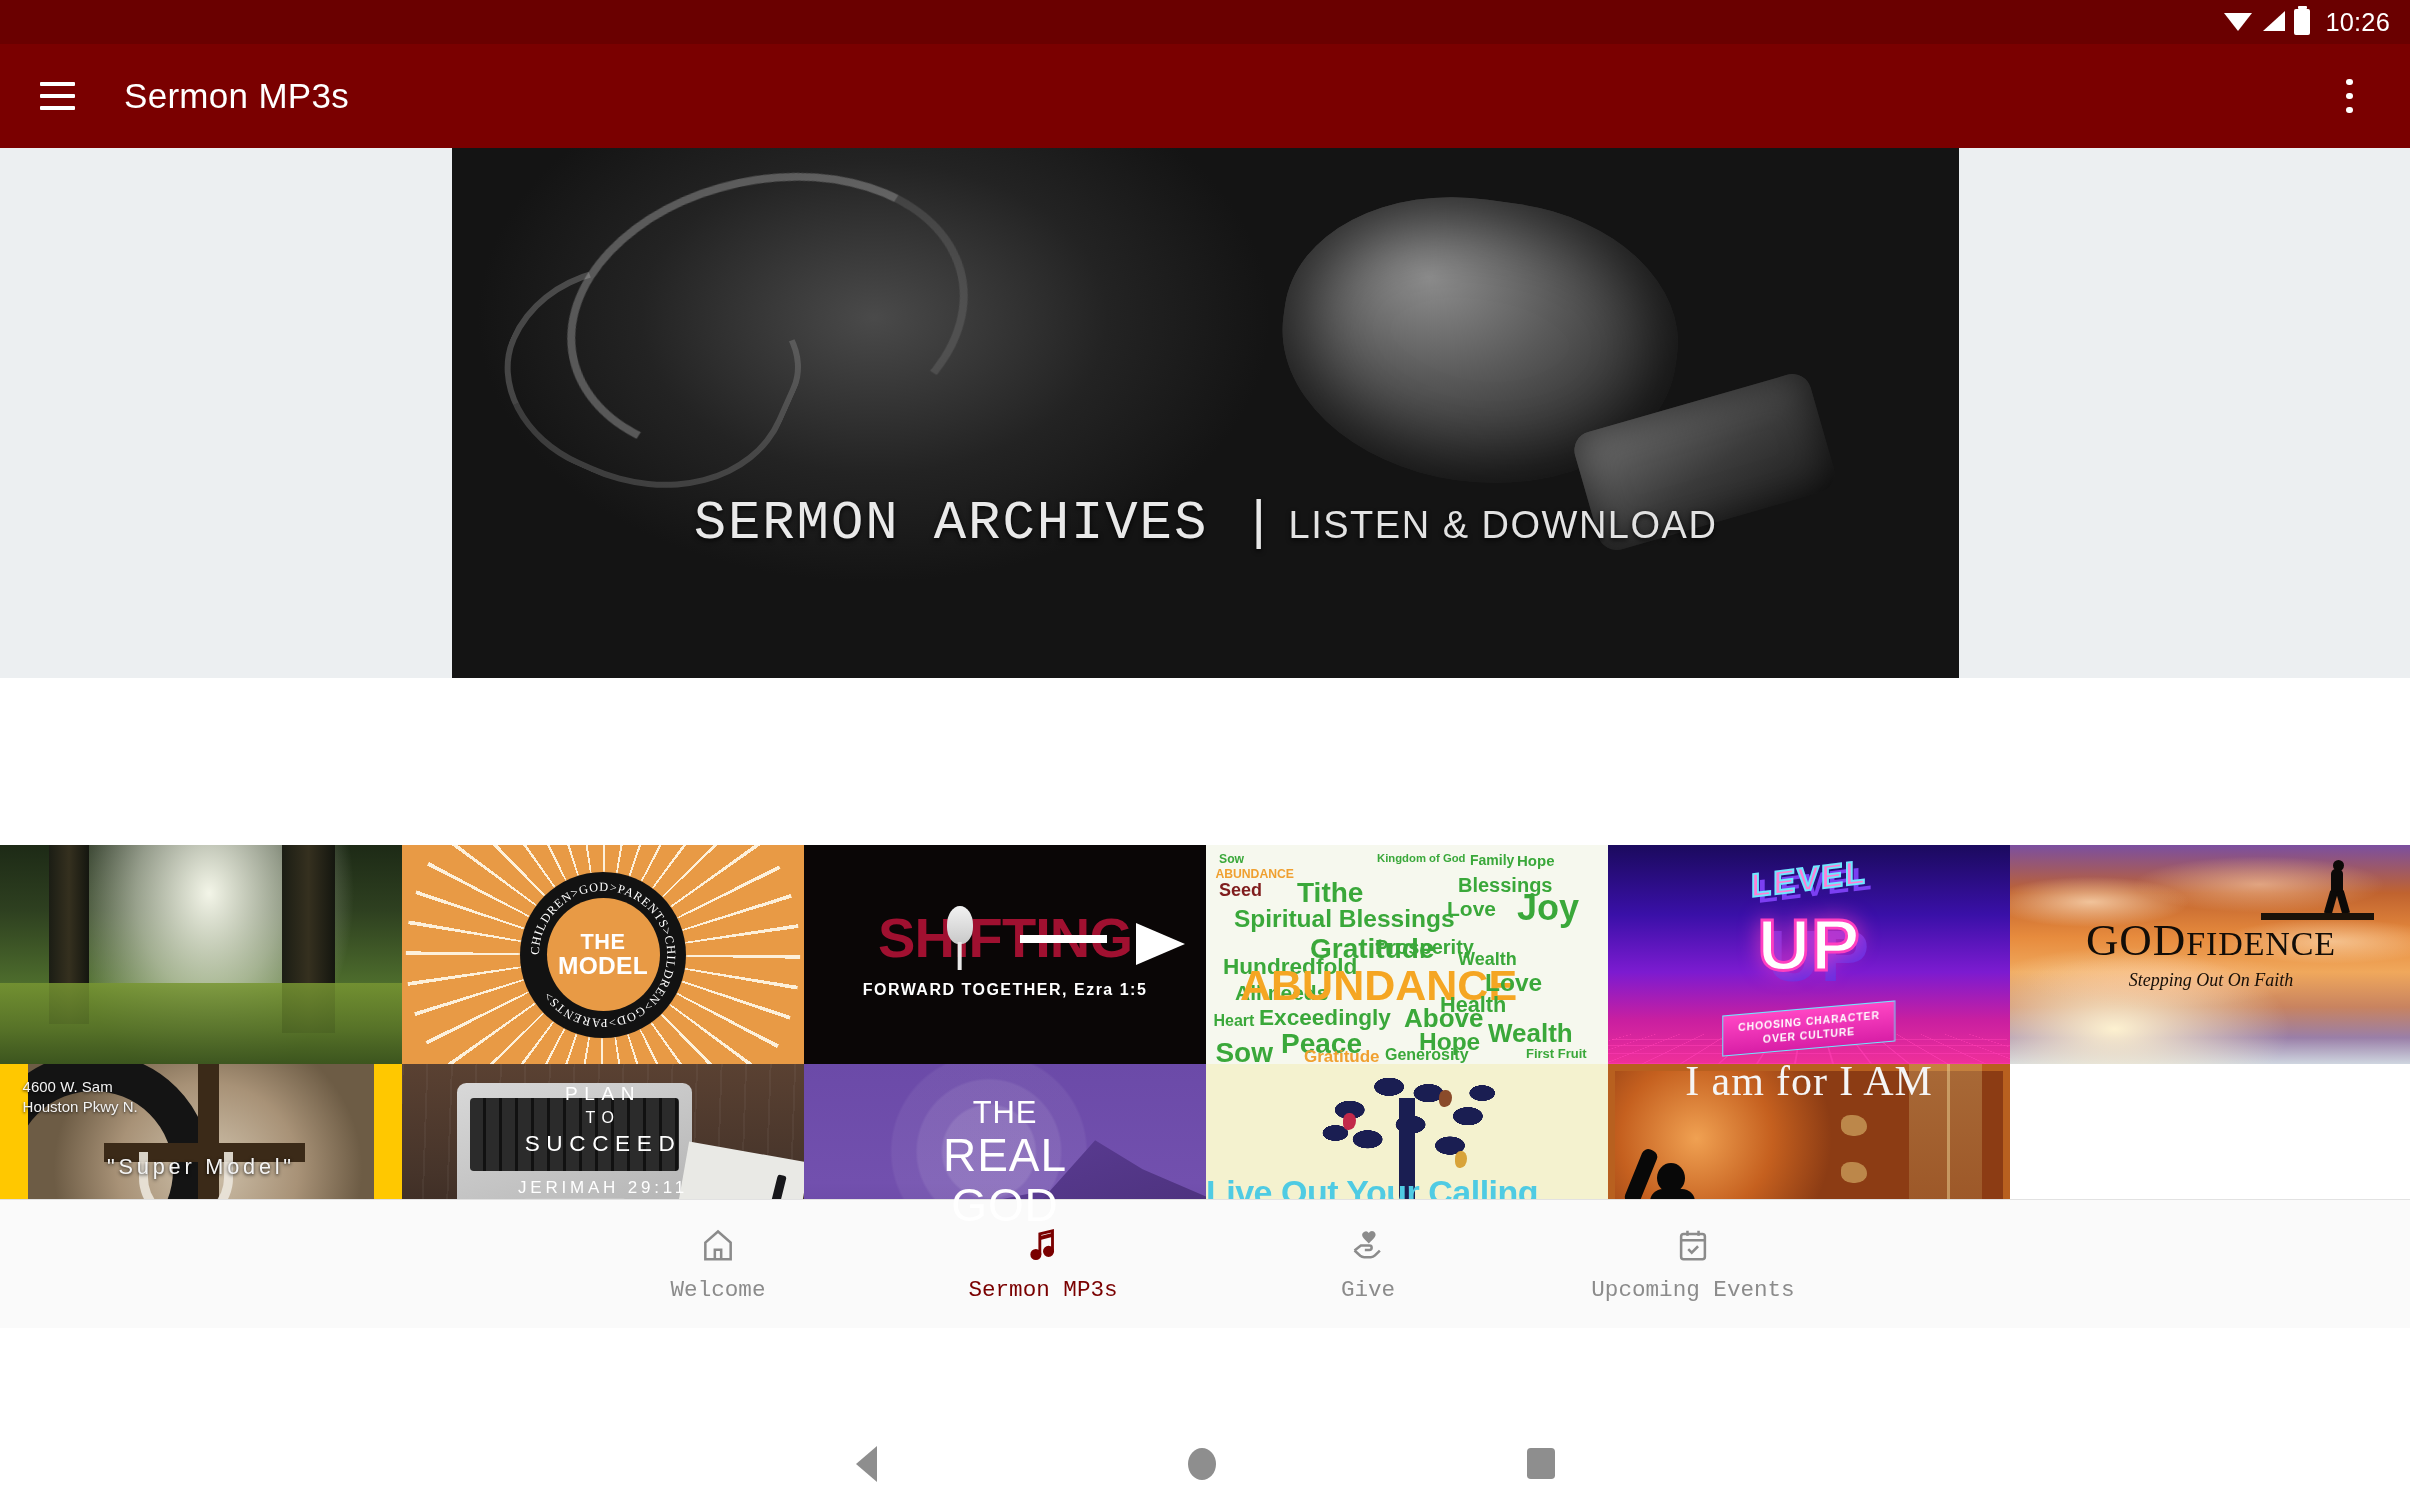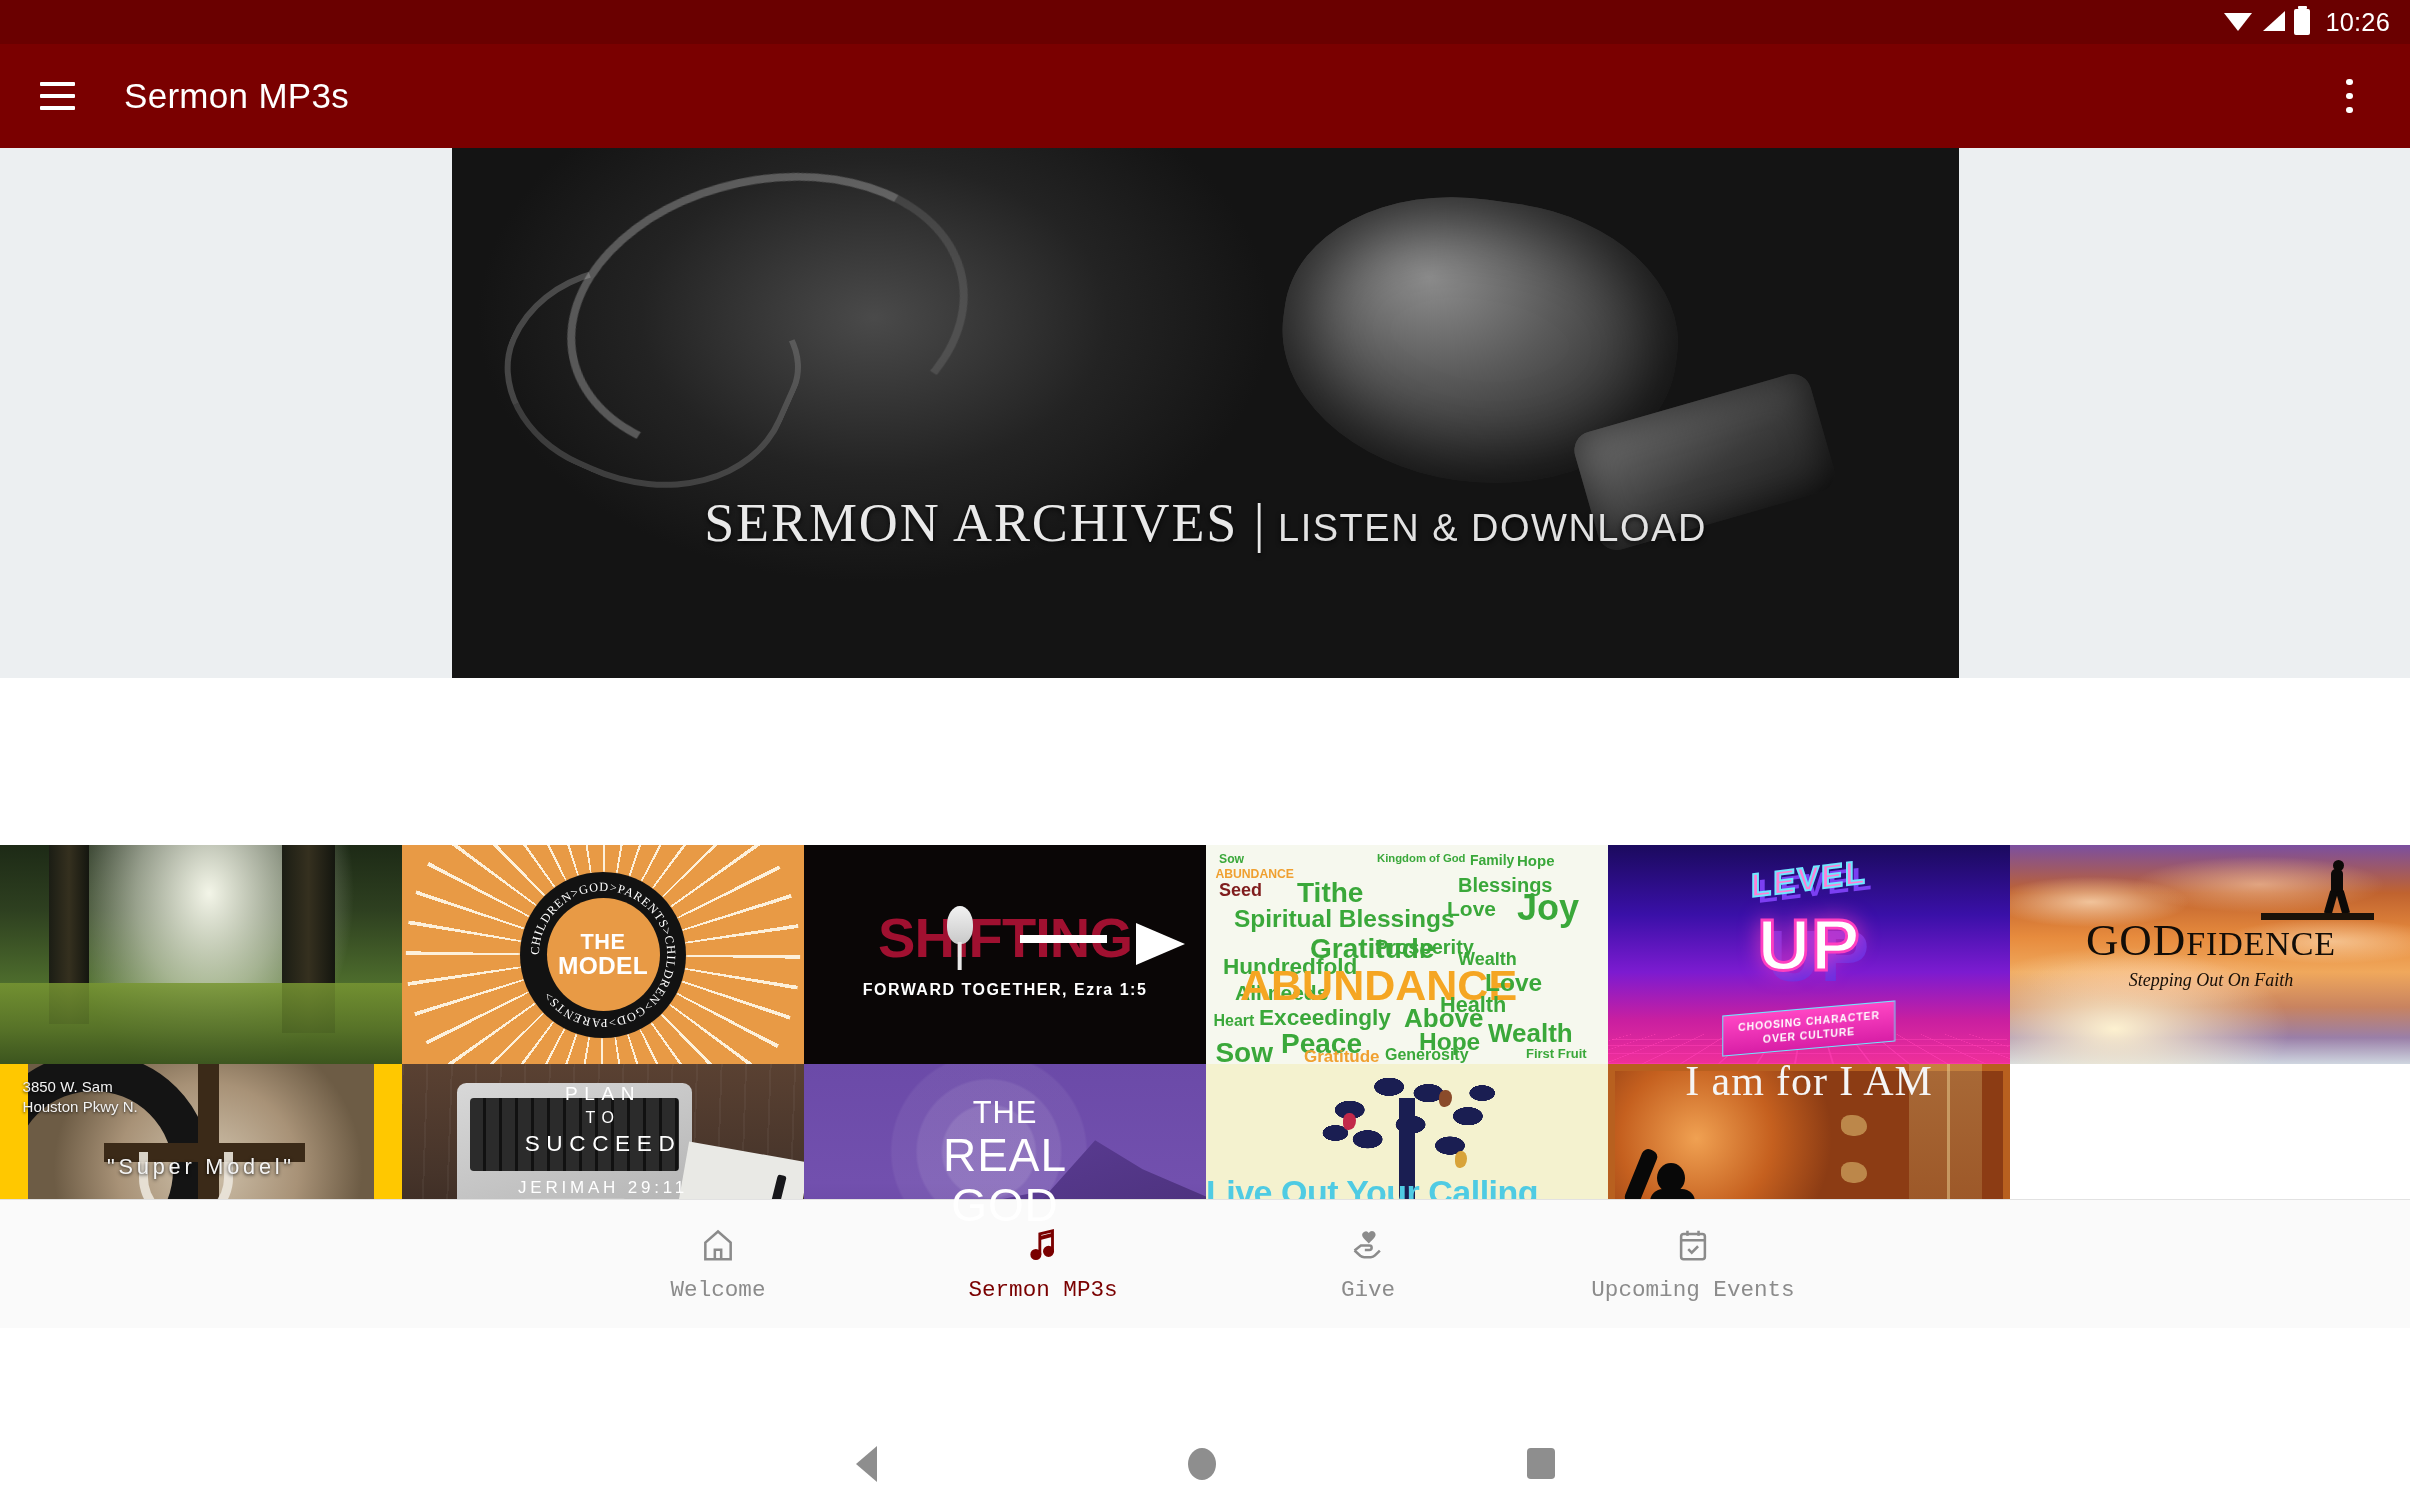--- a/index.html
+++ b/index.html
@@ -82,21 +82,21 @@
     border:6.6px solid rgba(200,200,200,.22); border-radius:60% 30% 55% 40%;
     border-top-color:transparent; border-left-color:rgba(210,210,210,.26);
     transform:rotate(24deg);
   }
   #hero-text{
     position:absolute; left:0; right:0; bottom:124px; text-align:center;
     white-space:nowrap;
   }
   #hero-title{
     color:#e9e9e9; font-size:54px; letter-spacing:1.9px; font-weight:400;
-    font-family:Liberation Serif, serif; text-shadow:0 1.9px 5.6px rgba(0,0,0,.8);
+    font-family:Liberation Mono, monospace; text-shadow:0 1.9px 5.6px rgba(0,0,0,.8);
   }
   #hero-sub{
     color:#e2e2e2; font-size:38px; letter-spacing:1.5px; margin-left:7.5px;
     text-shadow:0 1.9px 5.6px rgba(0,0,0,.8);
   }
 
   
   #thumb-grid{ position:absolute; top:697px; left:0; width:100%; }
   .grid-row{ display:flex; }
   .thumb{
@@ -509,21 +509,21 @@
 
     <div class="grid-row">
 
       <div class="thumb t-super">
         <div class="photo">
           <span class="wheel"></span>
           <span class="cross-v"></span>
           <span class="cross-h"></span>
           <span class="cloth"></span>
         </div>
-        <div class="cap addr">3850 W. Sam Houston Pkwy N.</div>
+        <div class="cap addr">4600 W. Sam Houston Pkwy N.</div>
         <div class="cap title">"Super Model"</div>
         <div class="cap desc">Jesus Christ, The ultimate model for what love is</div>
       </div>
 
       <div class="thumb t-plan">
         <span class="wood"></span>
         <div class="laptop">
           <span class="kb"></span>
           <span class="trackpad"></span>
         </div>

